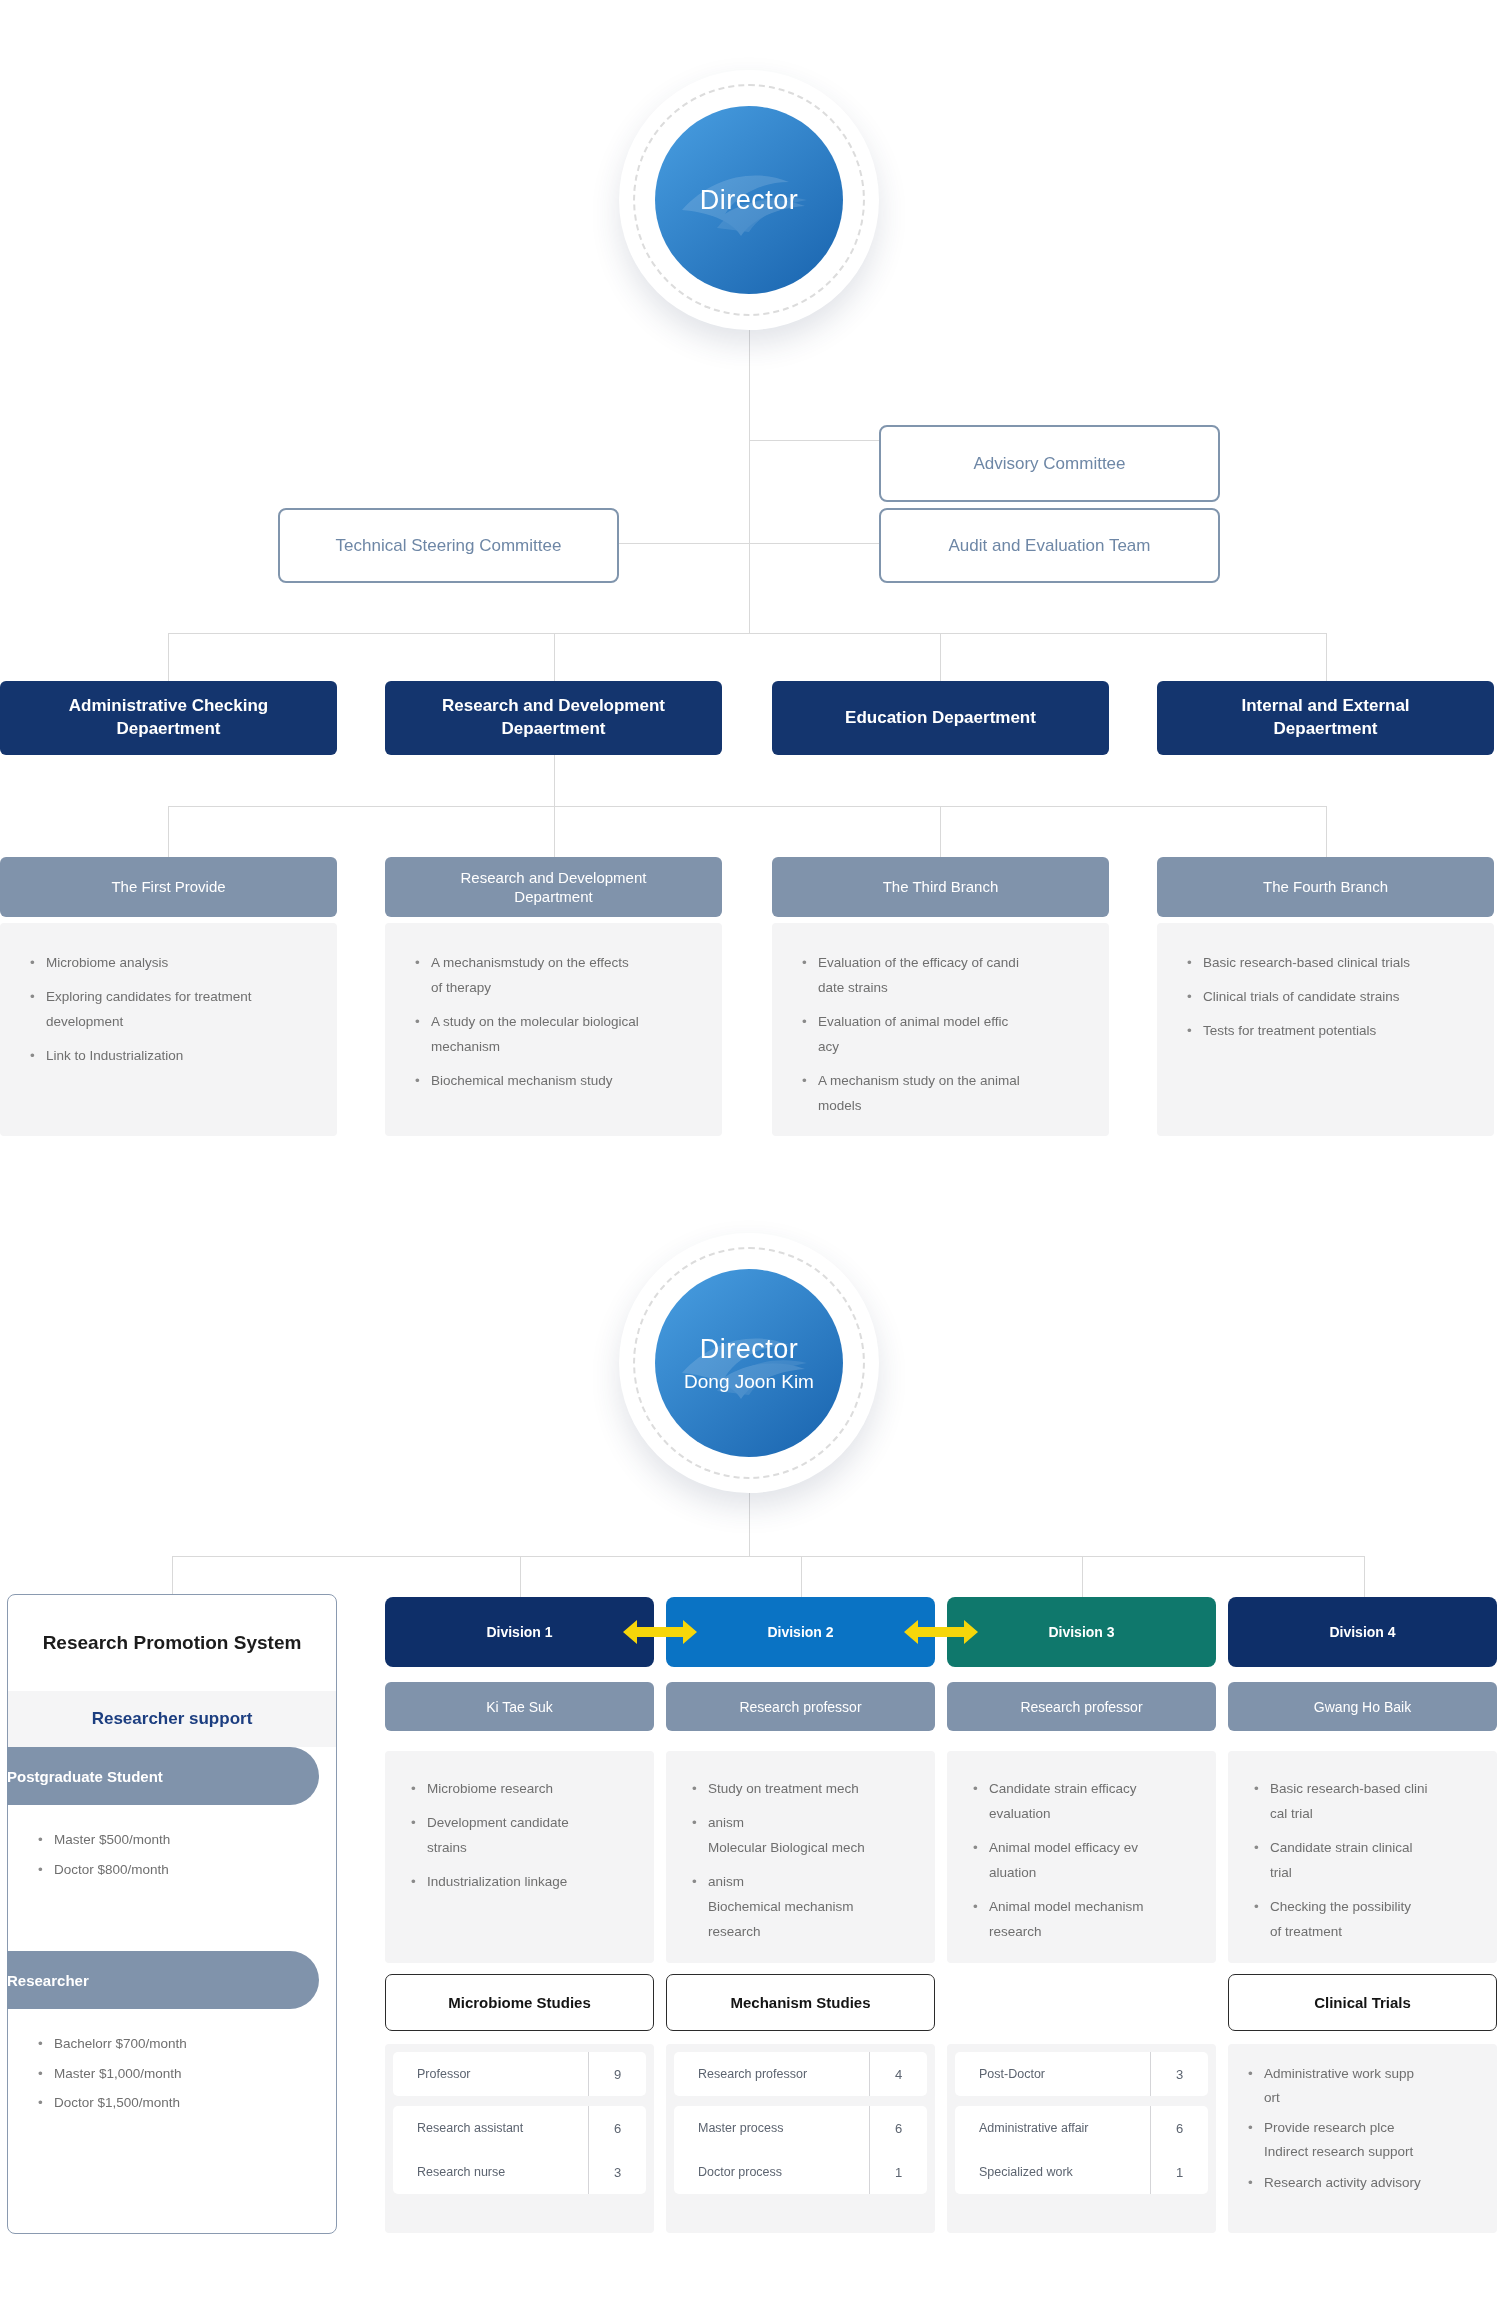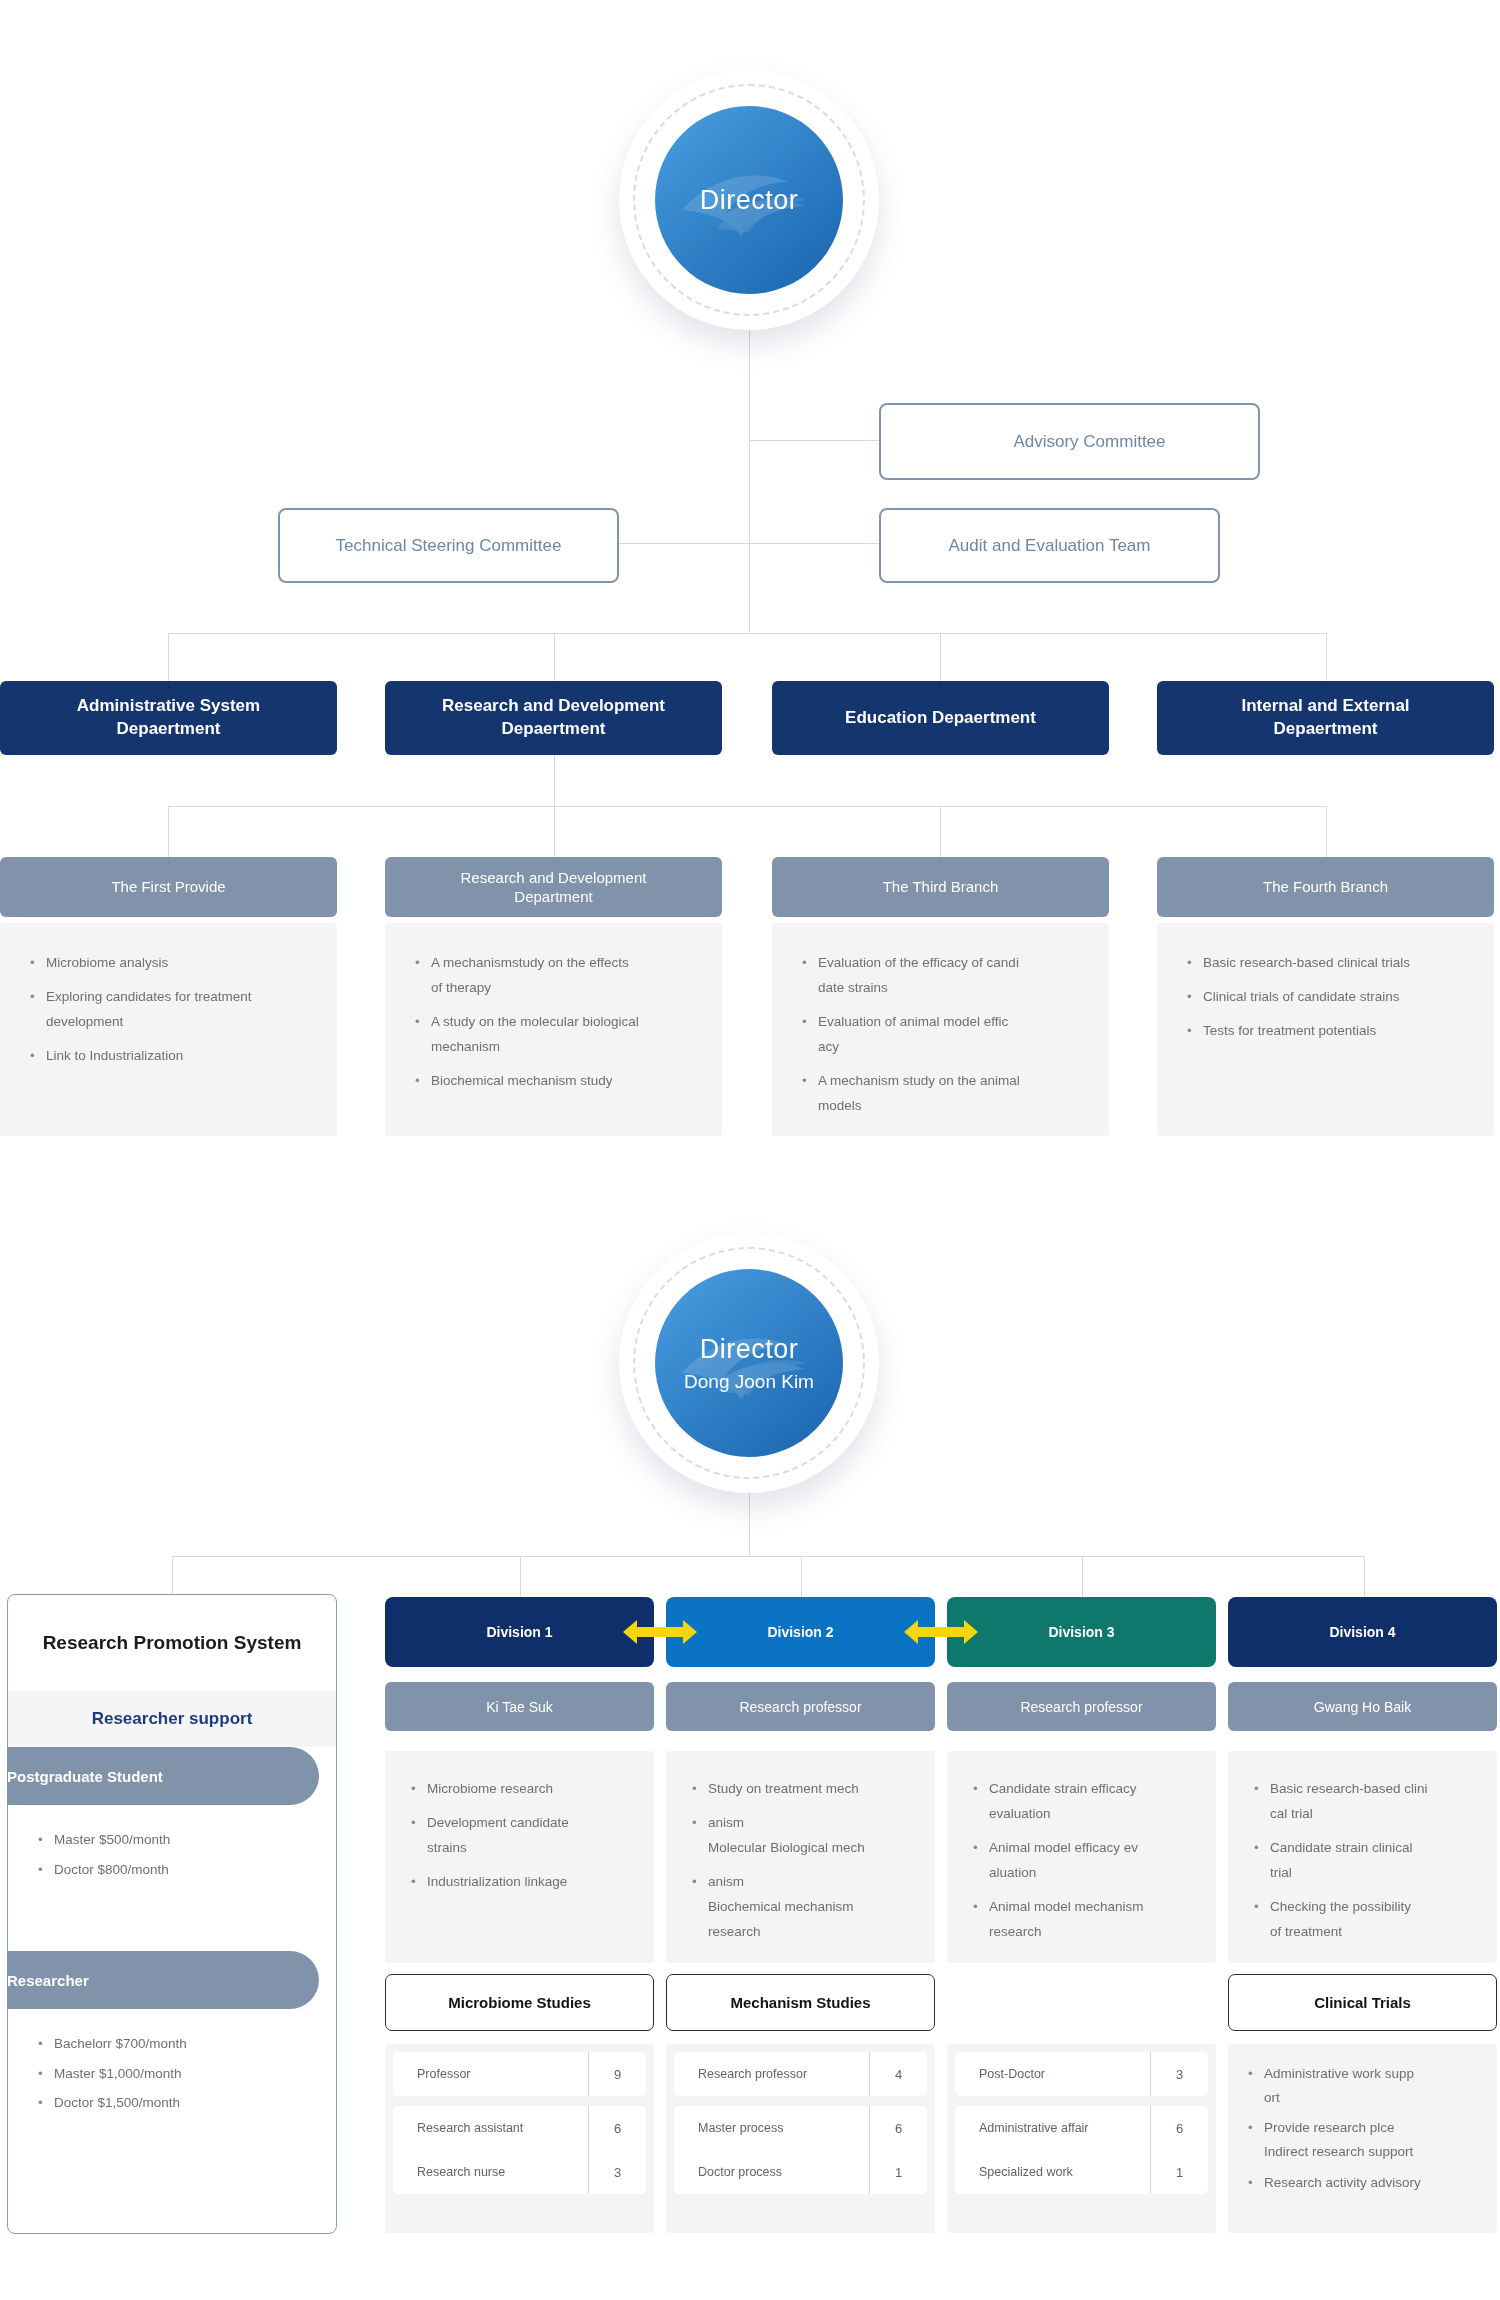--- a/index.html
+++ b/index.html
@@ -118,31 +118,31 @@
     <div class="circle-ring"></div>
     <div class="circle-blue">
       <svg class="wm" viewBox="0 0 150 90">
         <path fill="#ffffff" d="M5 52 C35 18 78 10 112 24 C86 24 60 36 48 56 C70 42 100 38 128 48 C98 50 74 62 64 78 C54 62 30 54 5 52 Z"></path>
         <path fill="#ffffff" d="M40 70 C60 44 95 34 130 42 C104 46 82 58 72 74 Z" opacity=".7"></path>
       </svg>
       <div class="circle-title">Director</div>
     </div>
   </div>
 
-  <div class="cbox" style="left:879px;top:403px;width:337px;height:73px;padding-left:40px;">
+  <div class="cbox" style="left:879px;top:425px;width:337px;height:73px;">
     <span>Advisory Committee</span>
   </div>
   <div class="cbox" style="left:278px;top:508px;width:337px;height:71px;">
     <span>Technical Steering Committee</span>
   </div>
   <div class="cbox" style="left:879px;top:508px;width:337px;height:71px;">
     <span>Audit and Evaluation Team</span>
   </div>
 
-  <div class="cell r-dept c1 dept">Administrative System
+  <div class="cell r-dept c1 dept">Administrative Checking
 Depaertment</div>
   <div class="cell r-dept c2 dept">Research and Development
 Depaertment</div>
   <div class="cell r-dept c3 dept">Education Depaertment</div>
   <div class="cell r-dept c4 dept">Internal and External
 Depaertment</div>
 
   <div class="cell r-branch c1 branch">The First Provide</div>
   <div class="cell r-branch c2 branch">Research and Development
 Department</div>

